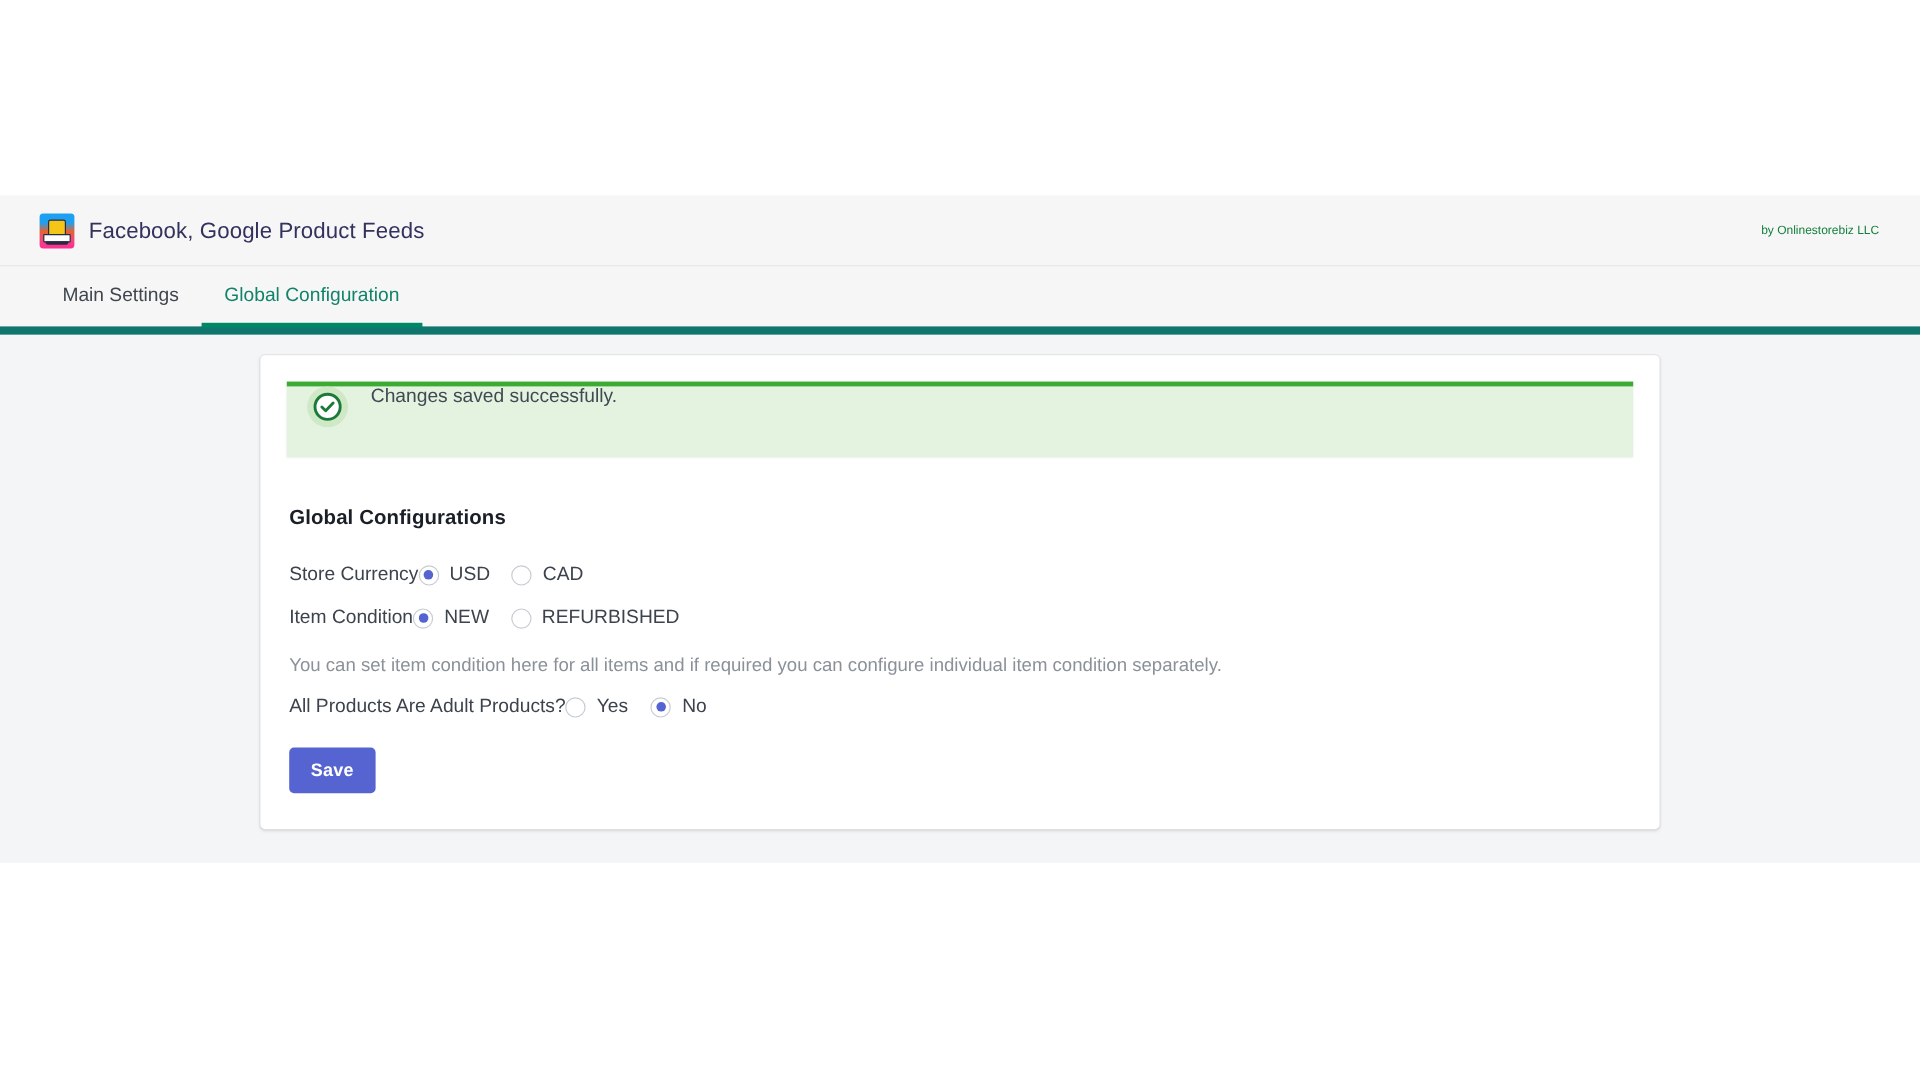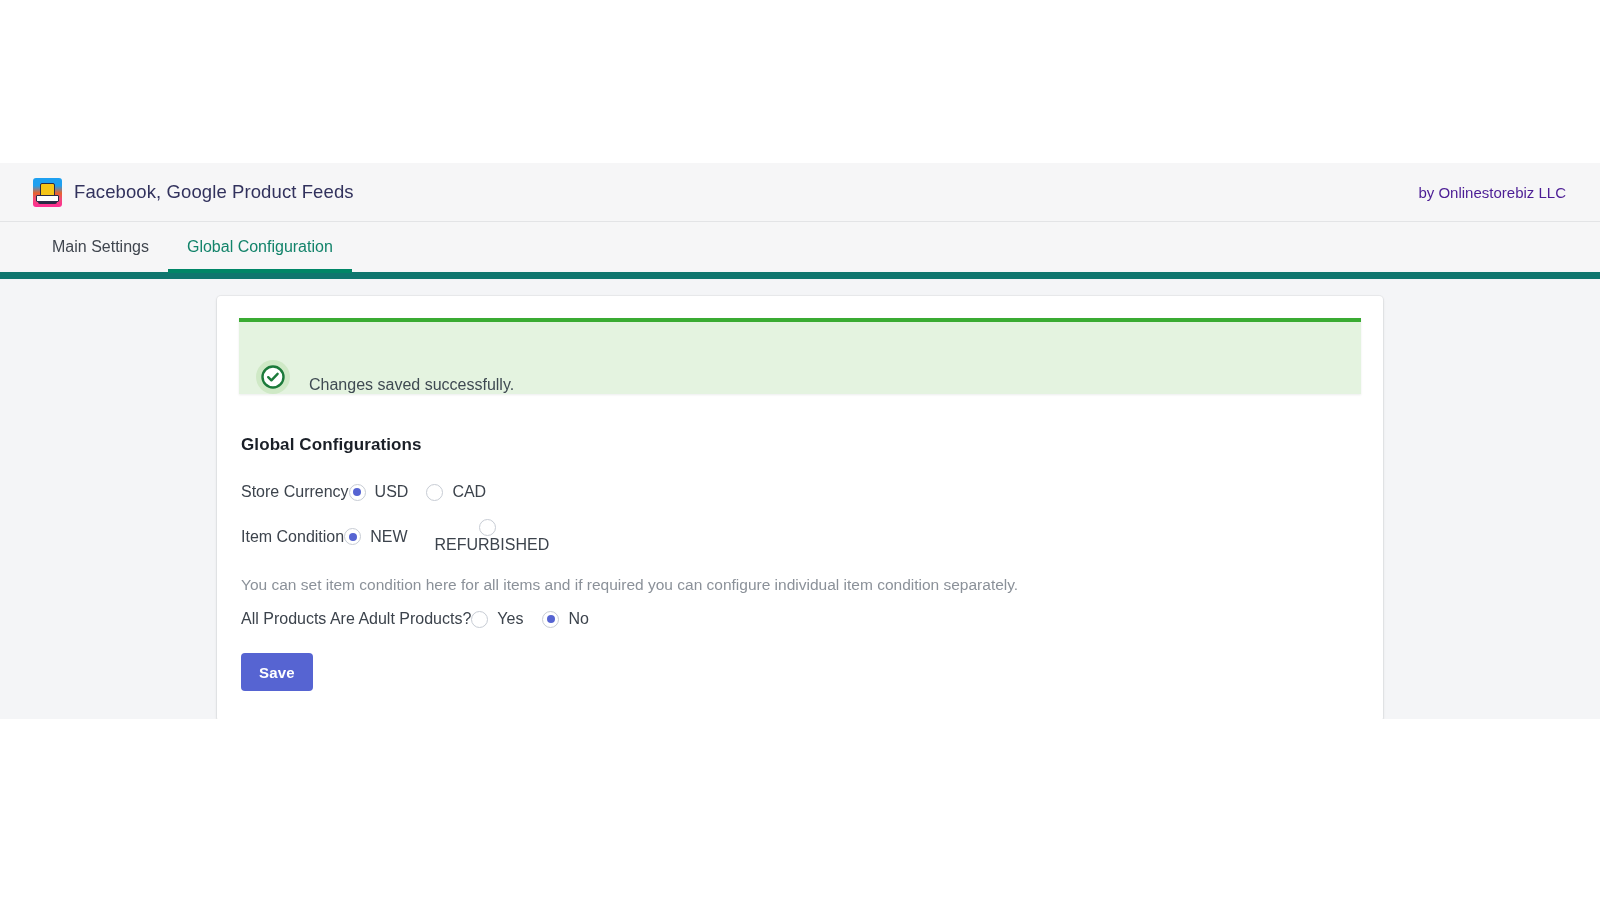--- a/index.html
+++ b/index.html
@@ -85,22 +85,22 @@
     background: #2a2a45;
     border-radius: 0 0 2px 2px;
   }
   #app-name {
     font-size: 18.5px;
     color: #32325d;
     letter-spacing: 0.1px;
   }
   #app-vendor {
     margin-left: auto;
-    font-size: 15px;
-    color: #4c1d95;
+    font-size: 10px;
+    color: #15803d;
   }
 
   
   #tab-bar {
     height: 57px;
     background: #f6f6f7;
     border-bottom: 7px solid #0f766e;
     display: flex;
     align-items: stretch;
     padding-left: 33px;
@@ -145,23 +145,23 @@
     box-shadow: 0 1px 3px rgba(16,22,26,0.12), 0 0 0 1px rgba(16,22,26,0.04);
     padding: 22px 22px 30px 22px;
     box-sizing: border-box;
   }
 
   
   #success-banner {
     position: relative;
     background: #e4f3e0;
     border-top: 4px solid #3aab33;
-    height: 76px;
-    display: flex;
-    align-items: flex-end;
+    height: 63px;
+    display: flex;
+    align-items: flex-start;
     padding-left: 17px;
     box-sizing: border-box;
     box-shadow: 0 1px 2px rgba(16,22,26,0.08);
   }
   .success-icon {
     width: 34px;
     height: 34px;
     border-radius: 50%;
     background: #cfe9c6;
     display: flex;
@@ -226,21 +226,21 @@
     border-radius: 50%;
     background: #5664d2;
   }
   .radio-label {
     margin-left: 9px;
     color: #3c434c;
   }
   #row-store-currency .radio-option:first-of-type { margin-left: 14px; }
   #row-store-currency .radio-option + .radio-option { margin-left: 18px; }
   #row-item-condition .radio-option:first-of-type { margin-left: 16px; }
-  #row-item-condition .radio-option + .radio-option { margin-left: 18px; flex-direction: column; }
+  #row-item-condition .radio-option + .radio-option { margin-left: 18px; }
   #row-adult-products .radio-option:first-of-type { margin-left: 14px; }
   #row-adult-products .radio-option + .radio-option { margin-left: 19px; }
 
   #helper-text {
     margin-top: 22px;
     font-size: 15.5px;
     color: #8b9199;
   }
 
   #save-button {

